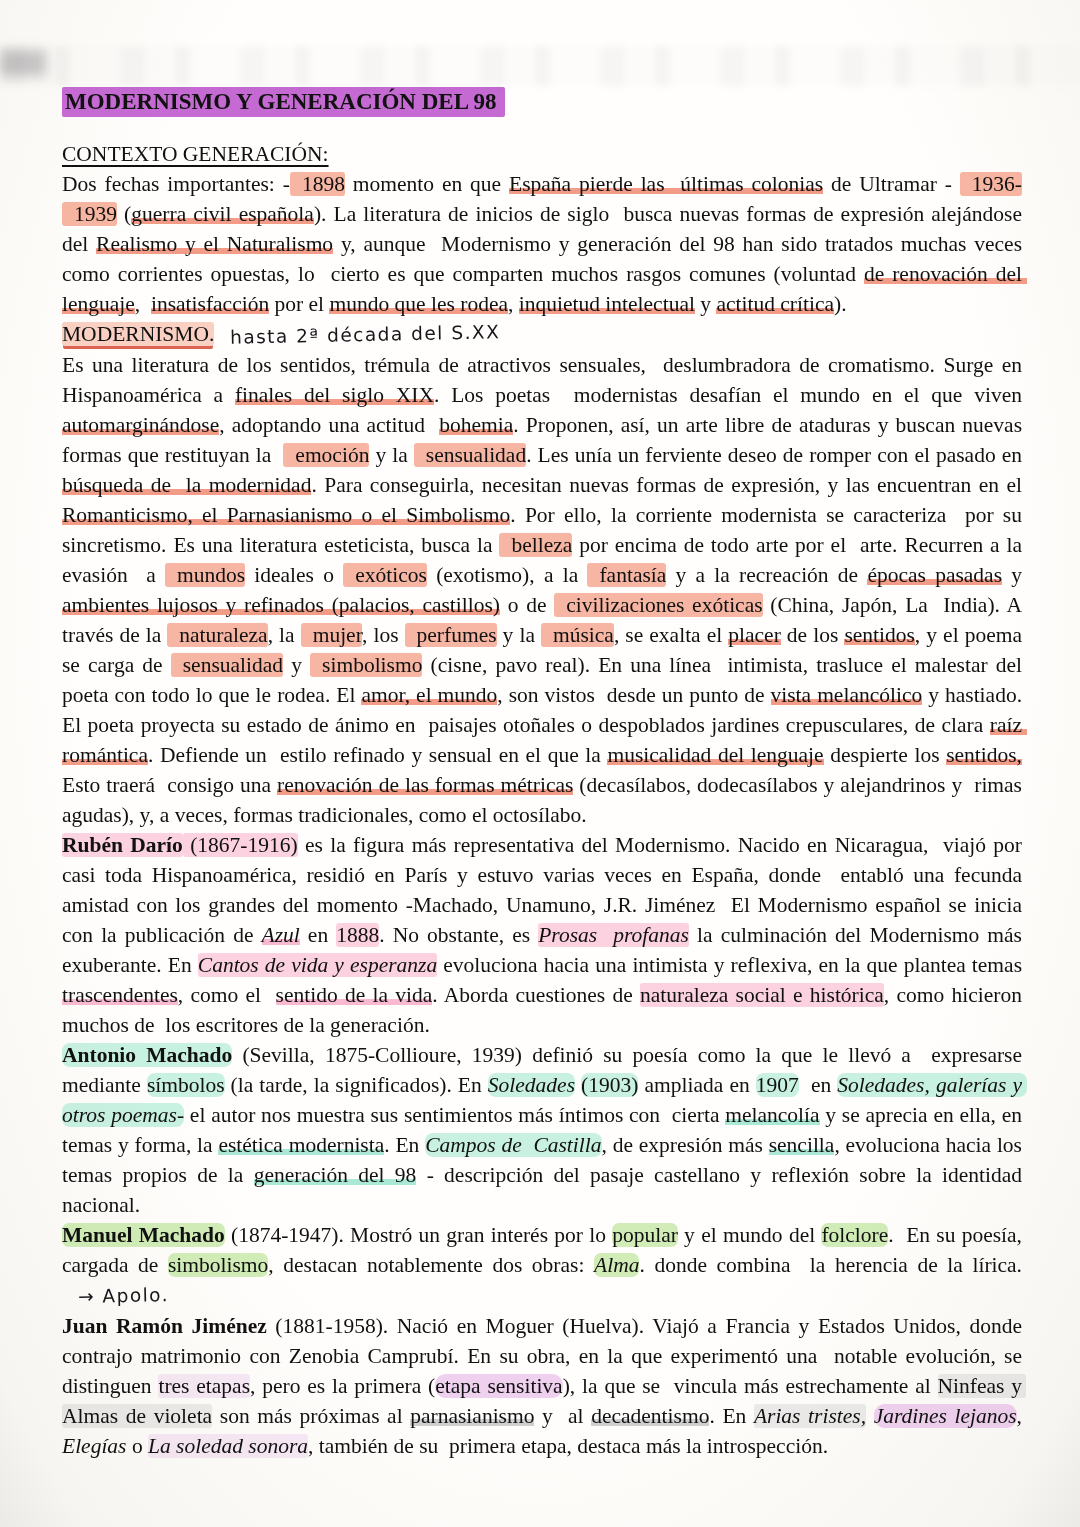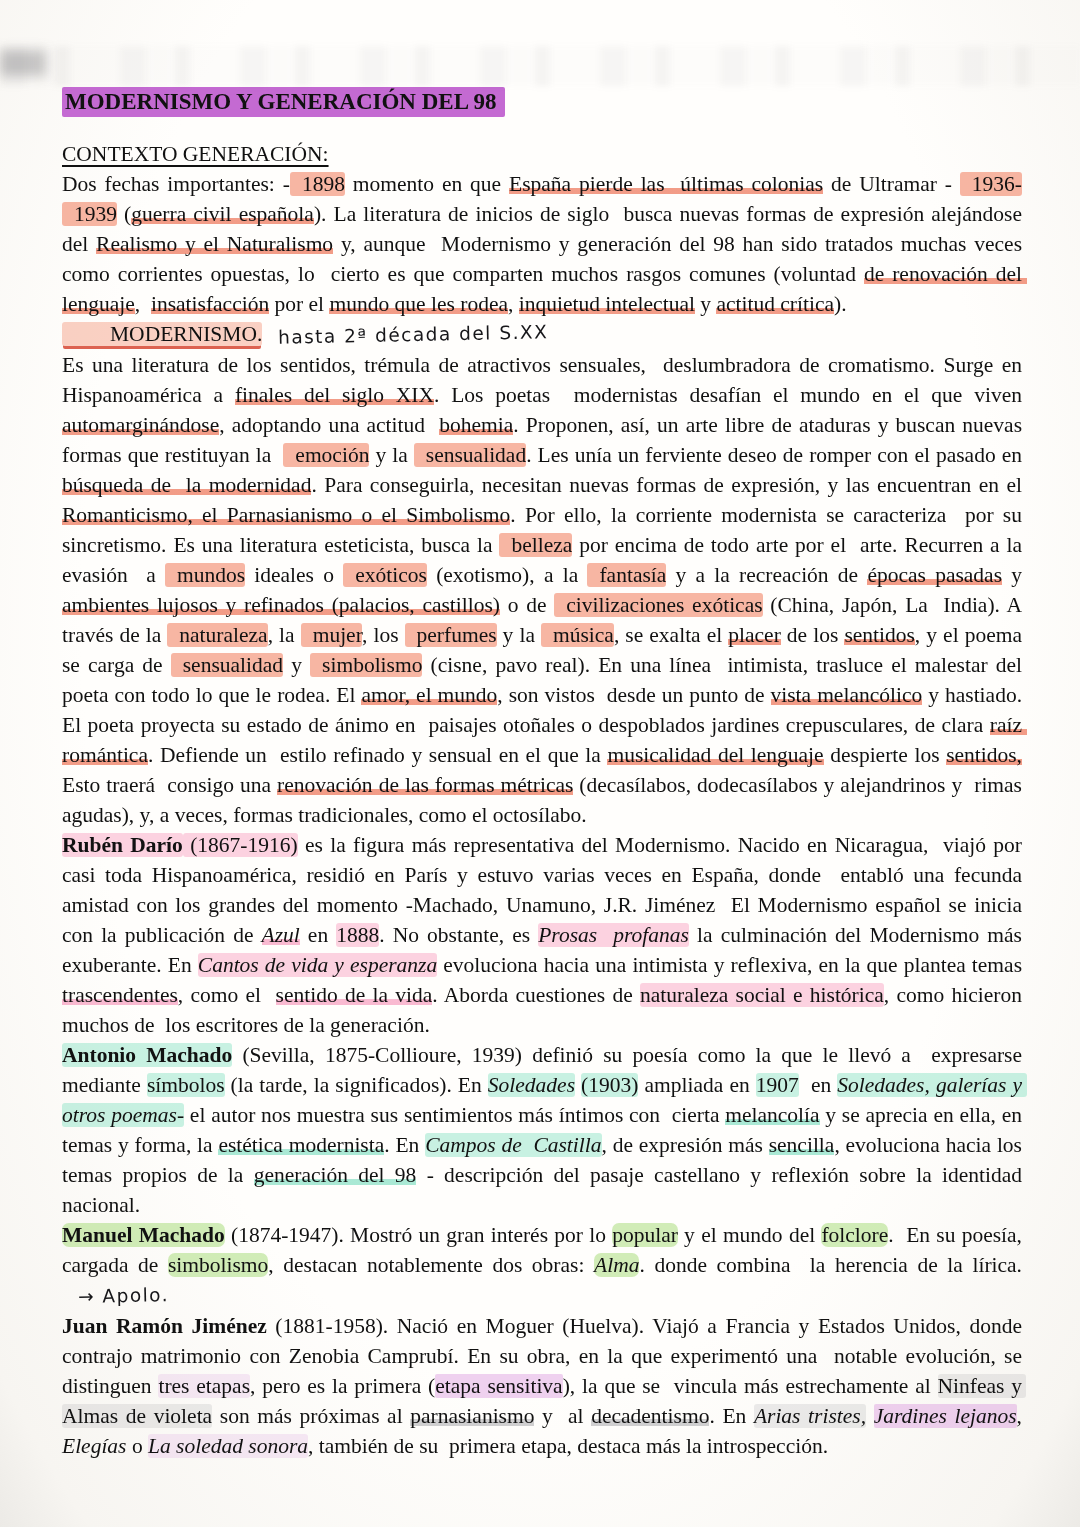--- a/index.html
+++ b/index.html
@@ -38,25 +38,25 @@
   .block.heading{text-align:left;}
   .run{white-space:pre-wrap;}
   .run.b{font-weight:bold;}
   .run.i{font-style:italic;}
   .run.u-black{text-decoration:underline;text-decoration-thickness:2px;text-underline-offset:4px;}
   .run.u-red{box-shadow:0 4px 0 -1px rgba(214,70,50,0.85);}
   
   .run.hl-purple{background:#c využ;}
   .run.hl-purple{background:#c46ad2;padding:2px 8px 3px 3px;border-radius:2px;}
   .run.hl-salmon{background:rgba(240,122,90,0.55);border-radius:3px;box-decoration-break:clone;padding-left:12px;-webkit-box-decoration-break:clone;}
-  .run.hl-salmon-light{background:rgba(240,122,90,0.35);border-radius:3px;padding-left:48px;}
+  .run.hl-salmon-light{background:rgba(240,122,90,0.35);border-radius:3px;}
   .run.hl-pink{background:rgba(247,150,185,0.42);border-radius:3px;box-decoration-break:clone;-webkit-box-decoration-break:clone;}
-  .run.hl-mint{background:rgba(110,222,185,0.38);border-radius:3px;box-decoration-break:clone;-webkit-box-decoration-break:clone;}
+  .run.hl-mint{background:rgba(110,222,185,0.38);border-radius:8px;box-decoration-break:clone;-webkit-box-decoration-break:clone;}
   .run.hl-green{background:rgba(152,214,100,0.45);border-radius:7px;box-decoration-break:clone;-webkit-box-decoration-break:clone;}
-  .run.hl-lavender{background:rgba(216,148,222,0.42);border-radius:2px;box-decoration-break:clone;-webkit-box-decoration-break:clone;}
+  .run.hl-lavender{background:rgba(216,148,222,0.42);border-radius:11px;box-decoration-break:clone;-webkit-box-decoration-break:clone;}
   .run.hl-lavender-faint{background:rgba(216,148,222,0.20);border-radius:3px;box-decoration-break:clone;-webkit-box-decoration-break:clone;}
   .run.hl-gray-faint{background:rgba(150,150,155,0.18);border-radius:3px;box-decoration-break:clone;-webkit-box-decoration-break:clone;}
   
   .run.ul-salmon{background:linear-gradient(rgba(236,110,80,0.68),rgba(236,110,80,0.68)) no-repeat 0 91%/100% 6px;box-decoration-break:clone;-webkit-box-decoration-break:clone;}
   .run.ul-pink{background:linear-gradient(rgba(245,140,180,0.6),rgba(245,140,180,0.6)) no-repeat 0 91%/100% 6px;box-decoration-break:clone;-webkit-box-decoration-break:clone;}
   .run.ul-mint{background:linear-gradient(rgba(100,215,180,0.55),rgba(100,215,180,0.55)) no-repeat 0 91%/100% 6px;box-decoration-break:clone;-webkit-box-decoration-break:clone;}
   .run.ul-gray{background:linear-gradient(rgba(150,150,155,0.45),rgba(150,150,155,0.45)) no-repeat 0 91%/100% 7px;box-decoration-break:clone;font-family:Liberation Serif, serif;-webkit-box-decoration-break:clone;}
   
   .run.hw{
     font-family:"DejaVu Sans", sans-serif;

